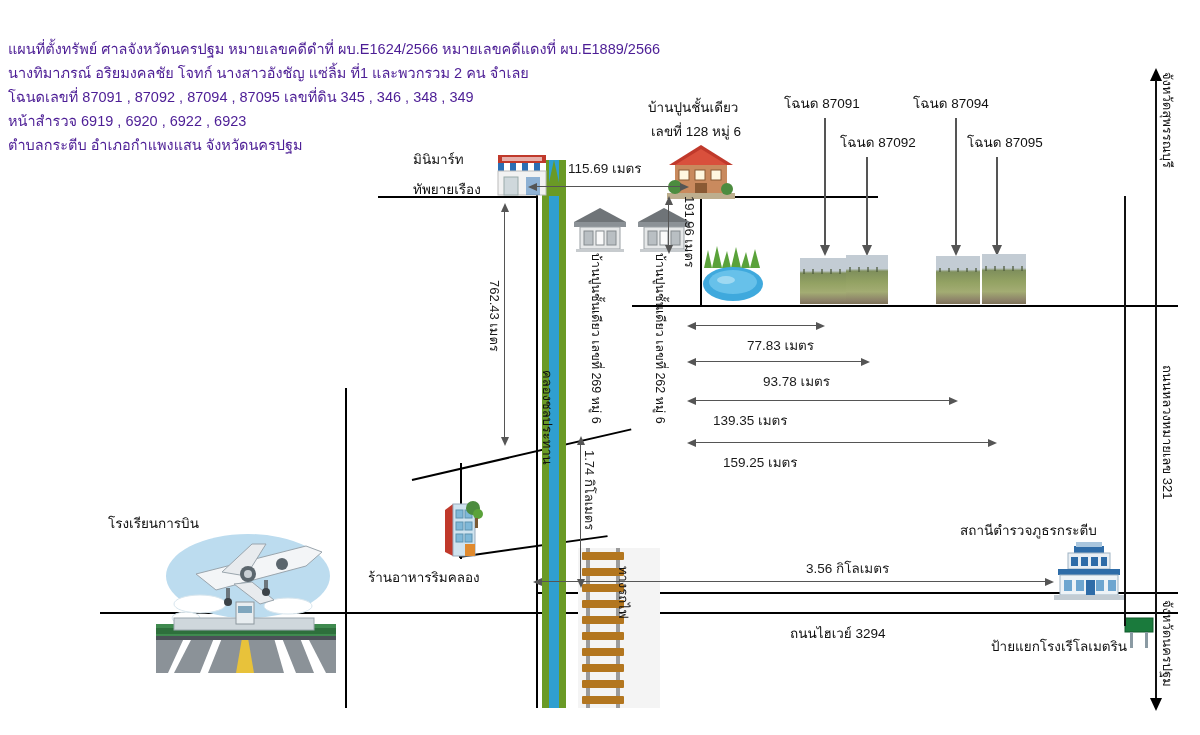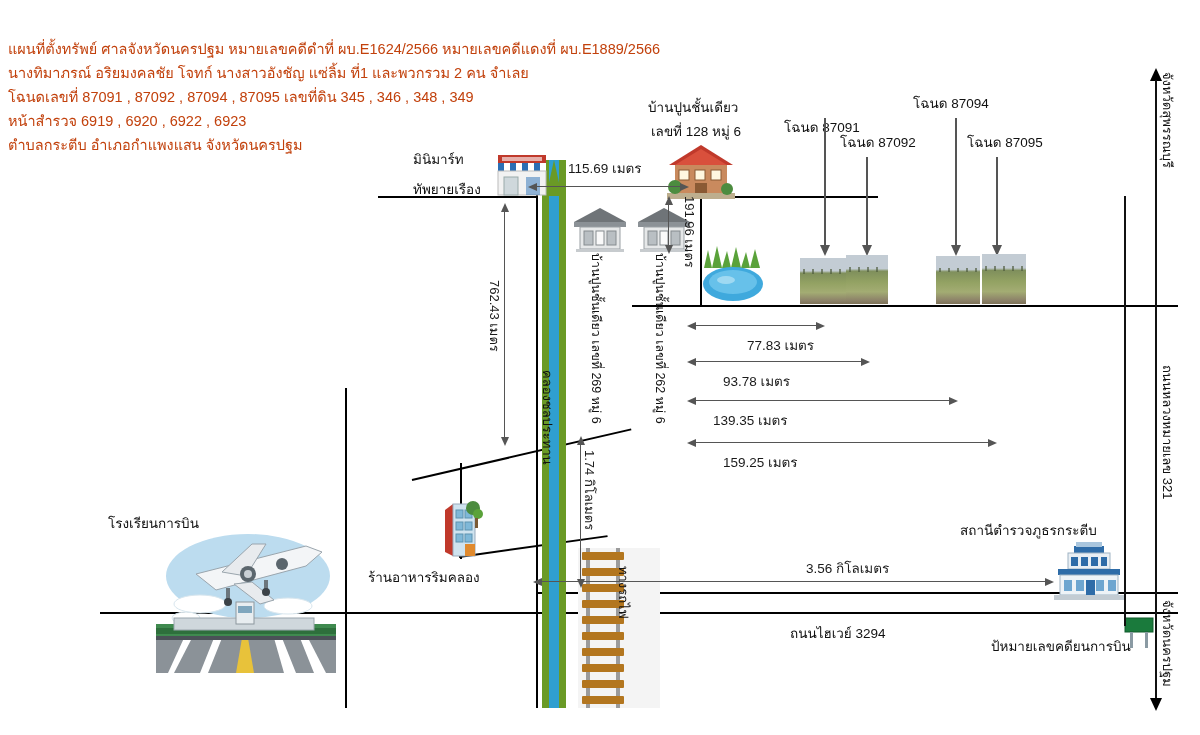--- a/index.html
+++ b/index.html
@@ -20,21 +20,21 @@
   }
   .abs { position: absolute; }
 
   
   .hdr-line {
     position: absolute;
     left: 8px;
     font-size: 14.5px;
     line-height: 1.1;
     white-space: nowrap;
-    color: #c2410c;
+    color: #4c1d95;
   }
 
   
   .lbl {
     position: absolute;
     font-size: 13.5px;
     white-space: nowrap;
     color: #111;
   }
   .lbl.dim { font-size: 13.5px; color: #1a1a1a; }
@@ -249,21 +249,21 @@
         <path d="M22 24 L27 7 L31 24 Z"></path>
       <path d="M31 24 L36 3 L41 24 Z"></path>
         <path d="M41 24 L46 8 L50 24 Z"></path>
         <path d="M50 24 L55 5 L60 24 Z"></path>
     </g>
     <ellipse cx="33" cy="40" rx="30" ry="17" fill="#3fa9dd"></ellipse>
     <ellipse cx="33" cy="38" rx="24" ry="12" fill="#67c1ea"></ellipse>
     <ellipse cx="26" cy="36" rx="9" ry="4" fill="#9fd9f2"></ellipse>
   </svg>
 
-  <div class="lbl" style="left:784px; top:92px;margin-top:24px;">
+  <div class="lbl" style="left:784px; top:92px;">
     <span>โฉนด 87091</span>
   </div>
   <div class="callout" style="left:824px; top:118px; height:128px;"></div>
   <div class="callout-head" style="left:820px; top:245px;"></div>
 
   <div class="lbl" style="left:840px; top:131px;">
     <span>โฉนด 87092</span>
   </div>
   <div class="callout" style="left:866px; top:157px; height:89px;"></div>
   <div class="callout-head" style="left:862px; top:245px;"></div>
@@ -309,21 +309,21 @@
   <div class="dim-h" style="left:694px; top:325px; width:125px;"></div>
   <div class="arrow-l" style="left:687px; top:322px;"></div>
   <div class="arrow-r" style="left:816px; top:322px;"></div>
   <div class="lbl dim" style="left:747px; top:334px;">
     <span>77.83 เมตร</span>
   </div>
 
   <div class="dim-h" style="left:694px; top:361px; width:170px;"></div>
   <div class="arrow-l" style="left:687px; top:358px;"></div>
   <div class="arrow-r" style="left:861px; top:358px;"></div>
-  <div class="lbl dim" style="left:723px; top:370px;">
+  <div class="lbl dim" style="left:763px; top:370px;">
     <span>93.78 เมตร</span>
   </div>
 
   <div class="dim-h" style="left:694px; top:400px; width:258px;"></div>
   <div class="arrow-l" style="left:687px; top:397px;"></div>
   <div class="arrow-r" style="left:949px; top:397px;"></div>
   <div class="lbl dim" style="left:713px; top:409px;">
     <span>139.35 เมตร</span>
   </div>
 
@@ -425,21 +425,21 @@
         <rect x="12" y="40" width="8" height="11"></rect>
         <rect x="24" y="40" width="8" height="11"></rect>
         <rect x="44" y="40" width="8" height="11"></rect>
         <rect x="56" y="40" width="8" height="11"></rect>
       </g>
     <rect x="34" y="40" width="9" height="15" fill="#2e6ca8"></rect>
     <rect x="2" y="55" width="70" height="5" fill="#c3ccd3"></rect>
   </svg>
 
   <div class="lbl" style="left:991px; top:635px;">
-    <span>ป้หมายเลขคดียนการบิน</span>
+    <span>ป้ายแยกโรงเรีโลเมตริน</span>
   </div>
   <svg class="abs" width="32" height="34" viewBox="0 0 32 34" style="left:1123px; top:616px;">
     <rect x="2" y="2" width="28" height="14" fill="#1a7a3c" stroke="#0f5a2a"></rect>
     <rect x="7" y="16" width="3" height="16" fill="#8a9aa3"></rect>
     <rect x="22" y="16" width="3" height="16" fill="#8a9aa3"></rect>
   </svg>
 
   <div class="lbl" style="left:790px; top:622px;">
     <span>ถนนไฮเวย์ 3294</span>
   </div>

